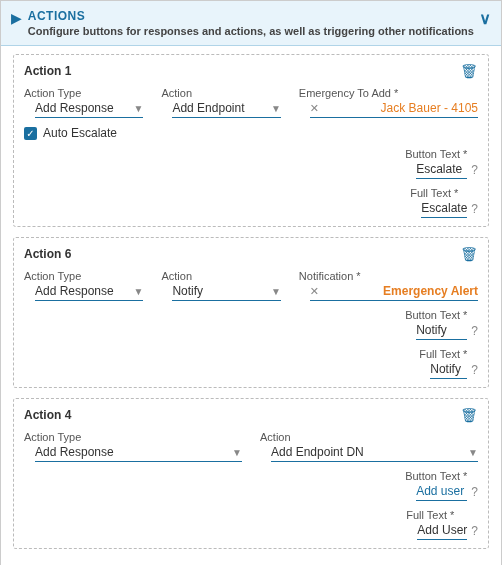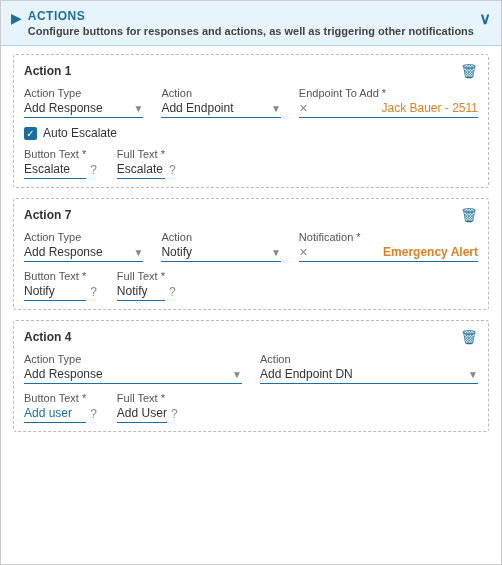--- a/index.html
+++ b/index.html
@@ -97,20 +97,21 @@
       margin-bottom: 2px;
     }
     .field-value {
       color: #333;
       font-size: 12px;
       border-bottom: 1px solid #1a6fa0;
       padding-bottom: 2px;
       display: flex;
       align-items: center;
       justify-content: space-between;
+      margin-left: 11px;
     }
     .dropdown-arrow {
       color: #888;
       font-size: 10px;
     }
     .x-icon {
       color: #888;
       font-size: 11px;
       cursor: pointer;
       margin-right: 2px;
@@ -131,22 +132,23 @@
       border-radius: 2px;
       color: white;
       font-size: 10px;
     }
     .checkbox-label {
       color: #333;
       font-size: 12px;
     }
     .button-row {
       display: flex;
-      gap: 20px;
+      gap: 8px;
       align-items: flex-end;
+      flex-direction: column;
     }
     .help-icon {
       color: #888;
       font-size: 12px;
       cursor: pointer;
       margin-bottom: 2px;
     }
     .field-group-with-help {
       display: flex;
       align-items: flex-end;
@@ -185,24 +187,24 @@
           </div>
         </div>
         <div class="field-group">
           <span class="field-label">Action</span>
           <div class="field-value">
             <span>Add Endpoint</span>
             <span class="dropdown-arrow">▼</span>
           </div>
         </div>
         <div class="field-group wide">
-          <span class="field-label">Endpoint To Add *</span>
+          <span class="field-label">Emergency To Add *</span>
           <div class="field-value">
             <span class="x-icon">✕</span>
-            <span style="color:#e67e22;">Jack Bauer - 2511</span>
+            <span style="color:#e67e22;">Jack Bauer - 4105</span>
           </div>
         </div>
       </div>
       <div class="checkbox-row">
         <div class="checkbox">✓</div>
         <span class="checkbox-label">Auto Escalate</span>
       </div>
       <div class="button-row">
         <div class="field-group-with-help">
           <div class="field-group">
@@ -220,21 +222,21 @@
               <span>Escalate</span>
             </div>
           </div>
           <span class="help-icon">?</span>
         </div>
       </div>
     </div>
 
     <div class="action-section">
       <div class="action-header">
-        <span class="action-title">Action 7</span>
+        <span class="action-title">Action 6</span>
         <span class="delete-icon">🗑</span>
       </div>
       <div class="fields-row">
         <div class="field-group">
           <span class="field-label">Action Type</span>
           <div class="field-value">
             <span>Add Response</span>
             <span class="dropdown-arrow">▼</span>
           </div>
         </div>

